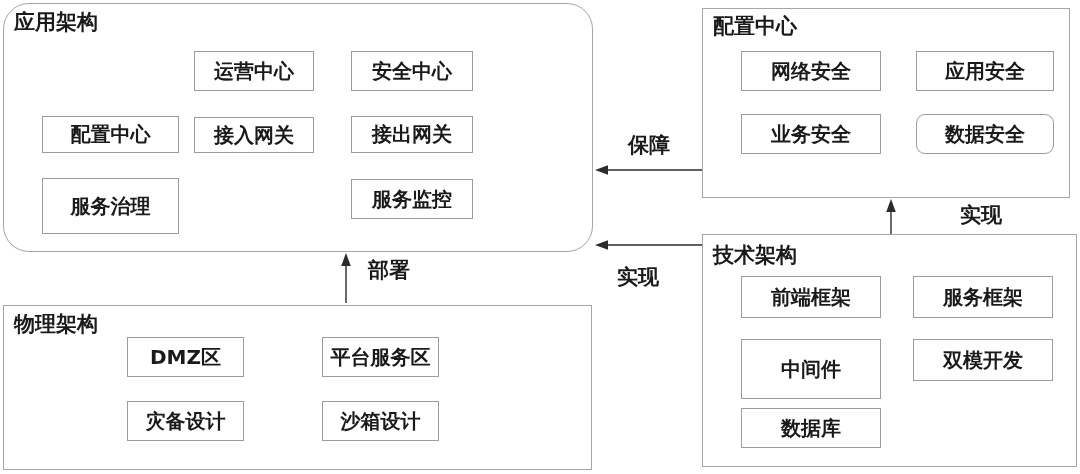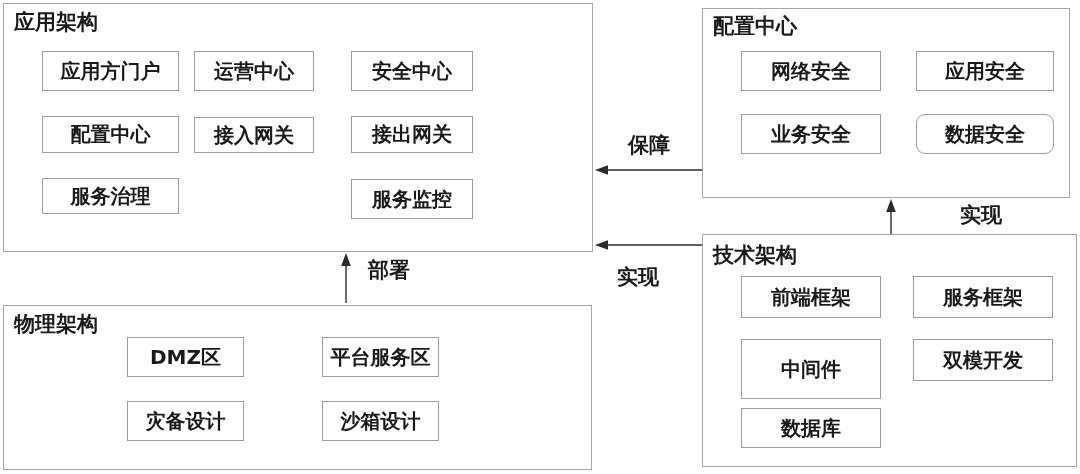--- a/index.html
+++ b/index.html
@@ -19,29 +19,28 @@
   .rel-label{position:absolute;font-size:21px;font-weight:600;white-space:nowrap;line-height:1.1;}
   svg.arrows{position:absolute;left:0;top:0;width:1080px;height:474px;pointer-events:none;}
   svg.arrows line{stroke:var(--arrow,#2b2b2b);stroke-width:1.4;}
   svg.arrows polygon{fill:var(--arrow,#2b2b2b);}
 </style>
 </head>
 <body>
 
 <div class="canvas">
 
-  <div class="panel" style="left:3px;top:3px;width:590px;height:249px;">
+  <div class="panel" style="left:3px;top:3px;width:590px;height:249px;border-radius:26px;">
     <div class="panel-title" style="left:10px;top:6px;">应用架构</div>
-    <div class="node" style="left:38px;top:47px;width:137px;height:40px;">应用方门户</div>
     <div class="node" style="left:190px;top:47px;width:120px;height:40px;">运营中心</div>
     <div class="node" style="left:347px;top:47px;width:122px;height:40px;">安全中心</div>
     <div class="node" style="left:38px;top:112px;width:137px;height:37px;">配置中心</div>
     <div class="node" style="left:190px;top:113px;width:120px;height:36px;">接入网关</div>
     <div class="node" style="left:347px;top:112px;width:122px;height:37px;">接出网关</div>
-    <div class="node" style="left:38px;top:174px;width:137px;height:36px;text-align:right;">服务治理</div>
+    <div class="node" style="left:38px;top:174px;width:137px;height:56px;text-align:right;">服务治理</div>
     <div class="node" style="left:347px;top:175px;width:122px;height:40px;">服务监控</div>
   </div>
 
   <div class="panel" style="left:702px;top:8px;width:368px;height:190px;">
     <div class="panel-title" style="left:10px;top:5px;">配置中心</div>
     <div class="node" style="left:38px;top:42px;width:140px;height:40px;">网络安全</div>
     <div class="node" style="left:213px;top:42px;width:138px;height:40px;">应用安全</div>
     <div class="node" style="left:38px;top:105px;width:140px;height:40px;">业务安全</div>
     <div class="node" style="left:213px;top:105px;width:138px;height:40px;border-radius:9px;">数据安全</div>
   </div>

